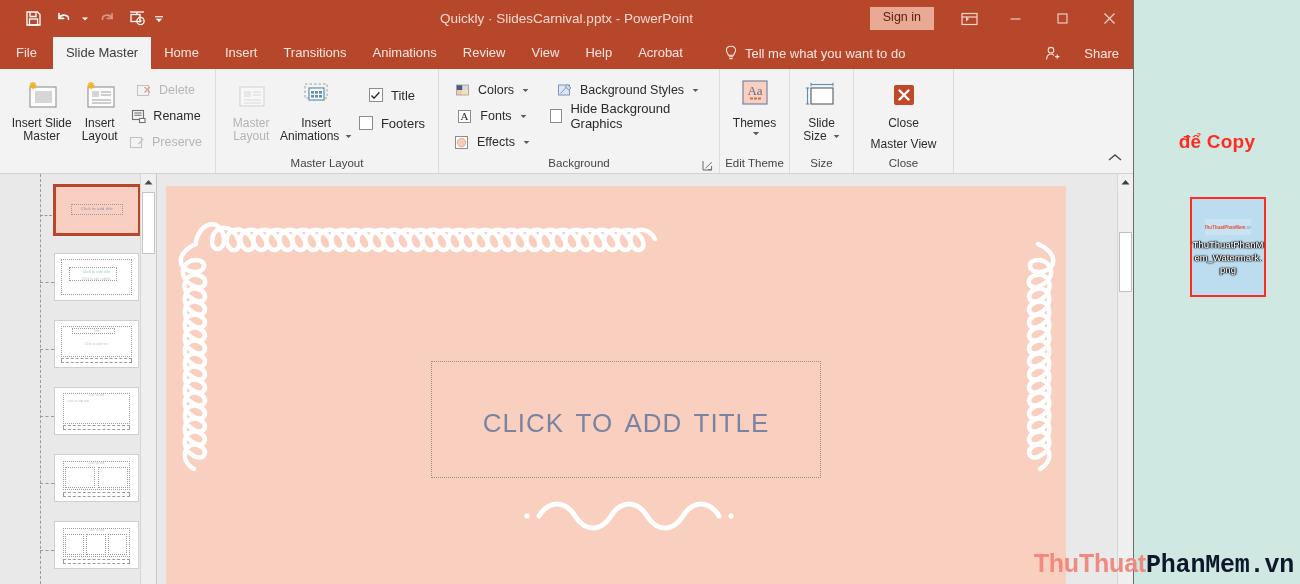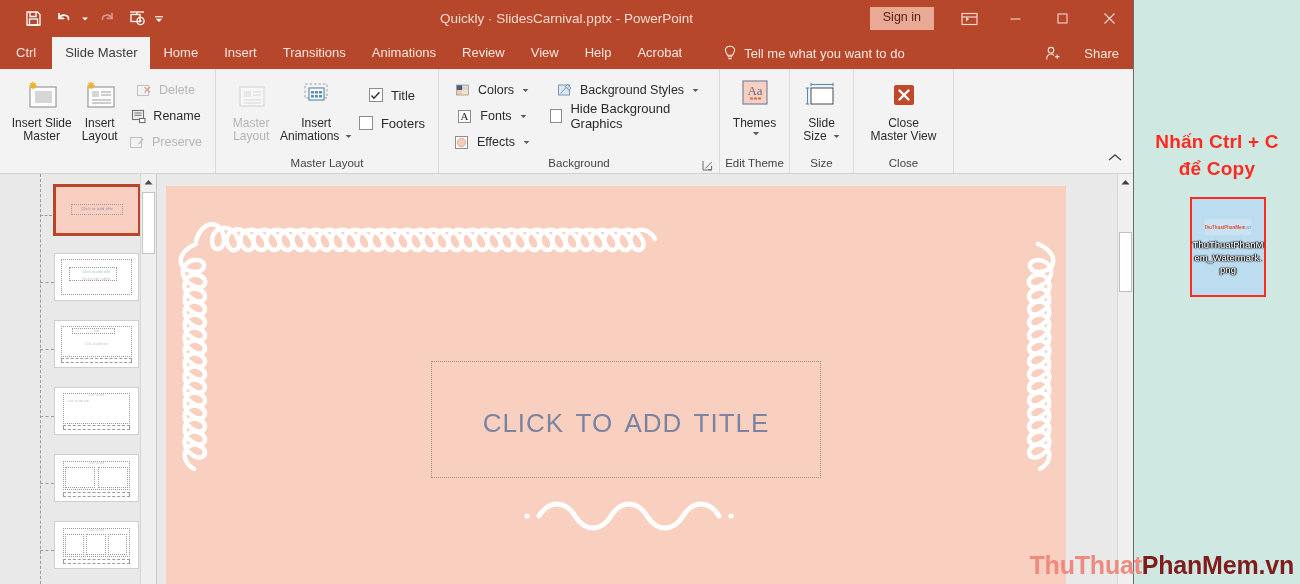--- a/index.html
+++ b/index.html
@@ -323,21 +323,21 @@
 
   
   .watermark {
     position: absolute; right: 6px; bottom: 4px;
     font-size: 25px; font-weight: bold;
     letter-spacing: -.2px;
     white-space: nowrap;
     pointer-events: none;
   }
   .wm-a { color: #f08a7e; }
-  .wm-b { color: #7f1d1d; }
+  .wm-b { color: #0f172a; font-family: Liberation Mono, monospace; }
 </style>
 </head>
 <body>
 
 <div id="app">
 
   <div id="ppt-window">
 
     <div class="titlebar">
       <div class="qat">
@@ -405,21 +405,21 @@
         </div>
         <div class="win-btn">
           <svg width="15" height="15" viewBox="0 0 15 15" stroke="currentColor" stroke-width="1.2">
               <path d="M2.5 2.5 L12.5 12.5 M12.5 2.5 L2.5 12.5"></path>
             </svg>
         </div>
       </div>
     </div>
 
     <div class="tabstrip">
-      <div class="tab first">Ctrl</div>
+      <div class="tab first">File</div>
       <div class="tab active">Slide Master</div>
       <div class="tab">Home</div>
       <div class="tab">Insert</div>
       <div class="tab">Transitions</div>
       <div class="tab">Animations</div>
       <div class="tab">Review</div>
       <div class="tab">View</div>
       <div class="tab">Help</div>
       <div class="tab">Acrobat</div>
 
@@ -715,21 +715,21 @@
       <div class="rgroup" style="width:100px">
         <div class="rgroup-body" style="justify-content:center">
           <div class="bigbtn w86">
             <span class="ico">
               <svg width="30" height="30" viewBox="0 0 30 30">
                 <rect x="5" y="4" width="20" height="20" rx="2" fill="#c0492b"></rect>
                 <path d="M10.5 9.5 L19.5 18.5 M19.5 9.5 L10.5 18.5" stroke="#ffffff" stroke-width="2.4" stroke-linecap="round"></path>
               </svg>
             </span>
             <span class="lbl">Close</span>
-            <span class="lbl" style="margin-top:0">Master View</span>
+            <span class="lbl" style="margin-top:8px">Master View</span>
           </div>
         </div>
         <div class="rgroup-title">Close</div>
       </div>
 
       <div class="collapse-ribbon">
         <svg width="16" height="12" viewBox="0 0 16 12" fill="none" stroke="#4a4a4a" stroke-width="1.4">
             <path d="M2 8 L8 3 L14 8"></path>
           </svg>
       </div>
@@ -919,21 +919,20 @@
               </svg>
           </div>
           <div class="ms-thumb"></div>
         </div>
       </div>
     </div>
   </div>
 
   <div id="right-panel">
     <div class="hint-text">
-      <div>Nhấn Ctrl + C</div>
       <div>để Copy</div>
     </div>
 
     <div class="file-item">
       <div class="file-thumb">
         <span><span class="ft-red">ThuThuatPhanMem</span><span class="ft-blue">.vn</span></span>
       </div>
       <div class="file-name">ThuThuatPhanMem_Watermark.png</div>
     </div>
   </div>

